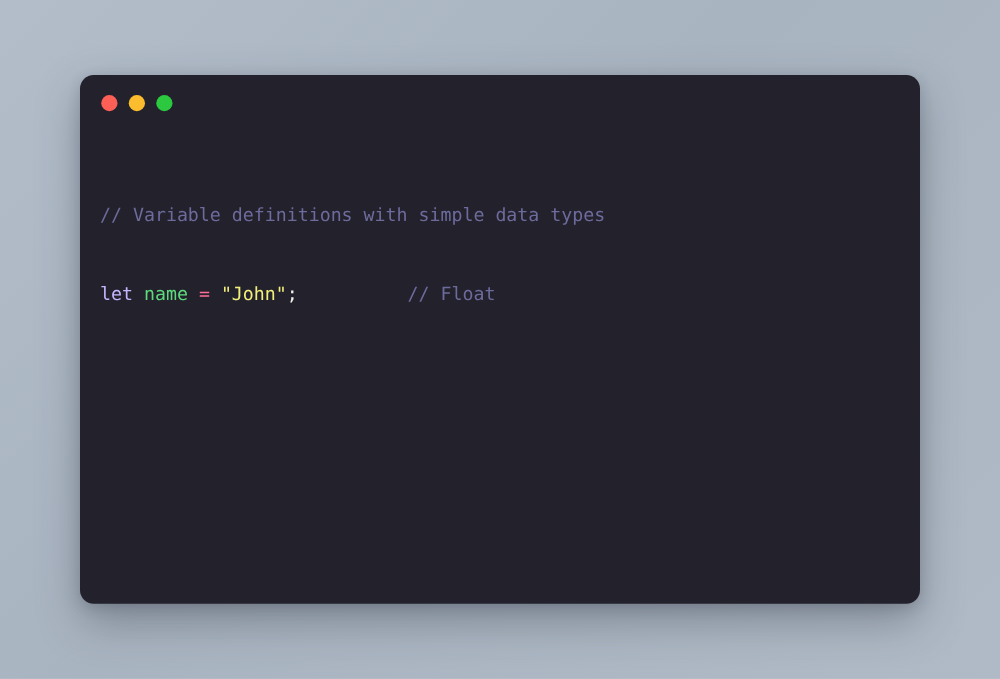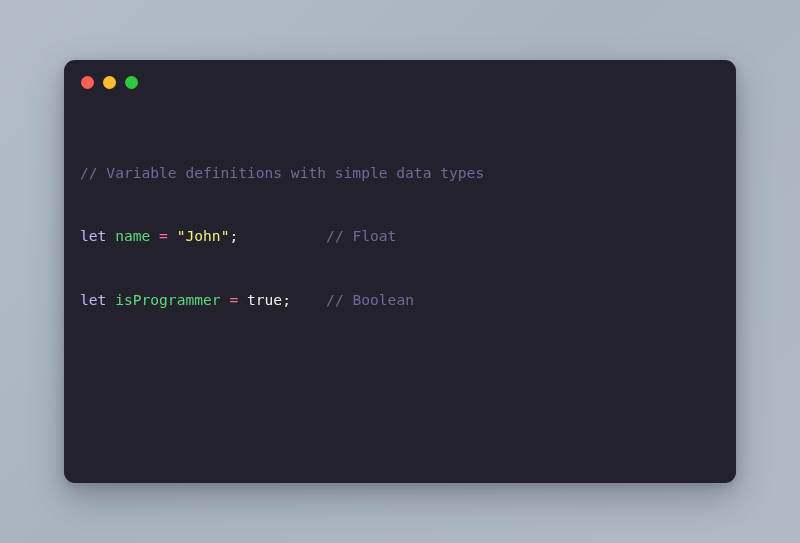--- a/index.html
+++ b/index.html
@@ -84,21 +84,20 @@
 
     <div class="titlebar">
       <span class="dot red" style="background: rgb(251, 95, 86);"></span>
       <span class="dot yellow" style="background: rgb(251, 189, 46);"></span>
       <span class="dot green" style="background: rgb(43, 200, 64);"></span>
     </div>
 
     <div class="code-area">
       <div class="line"><span class="t-comment">// Variable definitions with simple data types</span></div>
       <div class="line"><span class="t-keyword">let</span><span class="t-plain"> </span><span class="t-ident">name</span><span class="t-plain"> </span><span class="t-op">=</span><span class="t-plain"> </span><span class="t-string">"John"</span><span class="t-punct">;</span><span class="t-plain">          </span><span class="t-comment">// Float</span></div>
-      <div class="line"><span class="t-keyword">let</span><span class="t-plain"> </span><span class="t-ident">isProgrammer</span><span class="t-plain"> </span><span class="t-op">=</span><span class="t-plain"> </span><span class="t-plain">true</span><span class="t-punct">;</span><span class="t-plain">    </span><span class="t-comment">// Boolean</span></div>
       <div class="line blank"></div>
       
       
       
       
       
       
       
       
       

